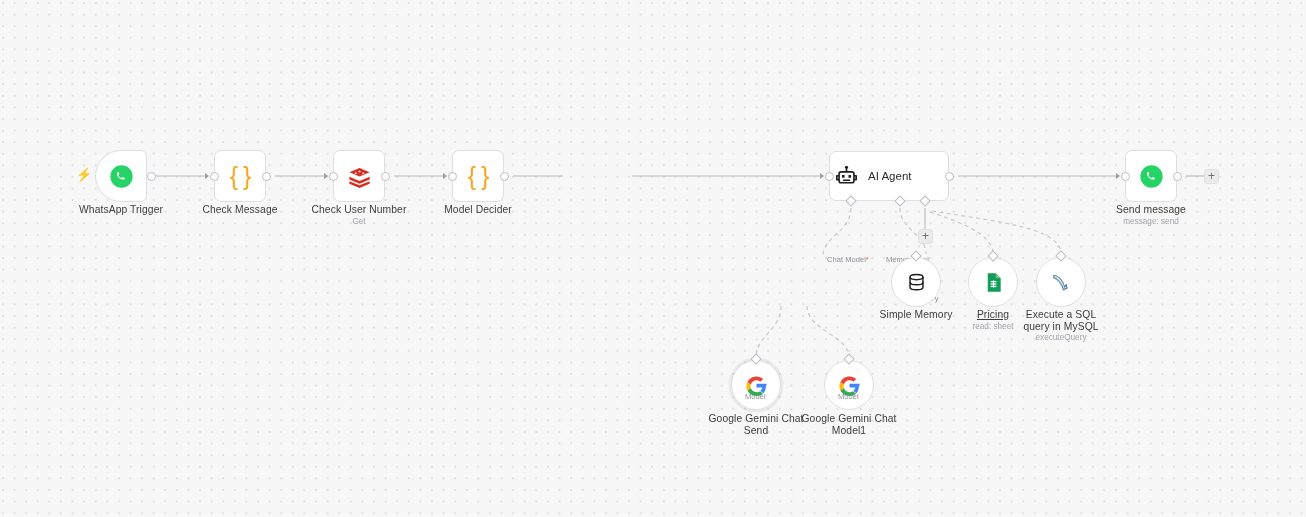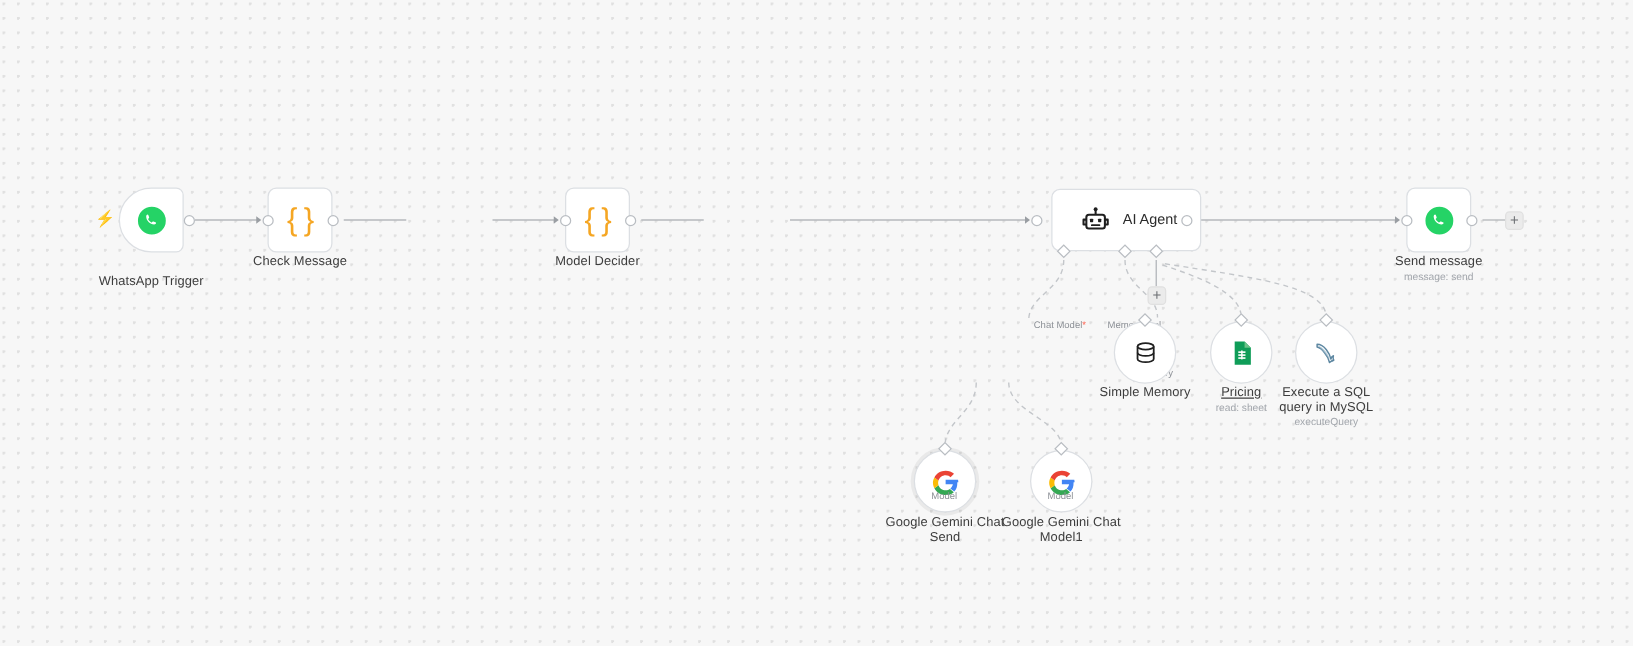--- a/index.html
+++ b/index.html
@@ -41,24 +41,23 @@
     border-radius: 7px;
     width: 52px; height: 52px;
     display: flex; align-items: center; justify-content: center;
   }
   .nbox.trigger {
     border-top-left-radius: 30px;
     border-bottom-left-radius: 30px;
   }
   .nbox.wide {
     width: 120px; height: 50px;
-    justify-content: center;
+    justify-content: flex-start;
     padding-left: 4px;
     gap: 9px;
-    margin-left: 12px;
   }
   .nbox.pill {
     width: 128px; height: 44px;
     border-radius: 24px;
     justify-content: flex-start;
     padding-left: 13px;
     gap: 10px;
   }
   .nbox.circle {
     width: 50px; height: 50px;
@@ -211,33 +210,54 @@
     <div class="nbox trigger">
       <svg class="ico wa" viewBox="0 0 32 32">
         <circle cx="16" cy="16" r="14" fill="#25d366"></circle>
         <circle cx="16" cy="16" r="14" fill="none" stroke="#ffffff" stroke-width="1.6"></circle>
         <path d="M10.6 12.2c0-1 .7-1.9 1.3-1.9.4 0 .6.2.8.7l.7 1.7c.1.4 0 .7-.3 1l-.5.5c-.2.2-.2.4-.1.6.6 1.3 1.7 2.4 3 3 .2.1.4 0 .6-.2l.5-.5c.3-.3.6-.4 1-.3l1.7.7c.5.2.7.4.7.8 0 .7-.9 1.4-1.9 1.4-3.8 0-7.5-3.7-7.5-7.5z" fill="#ffffff"></path>
         <path d="M22.8 24.6l-3.5-1 .6-1.6 2.3.7z" fill="#25d366"></path>
       </svg>
     </div>
     <div class="port" style="left:52px; top:21.5px;"></div>
     <span class="bolt" style="left:-19px; top:18px;">⚡</span>
-    <div class="cap" style="top:54px;margin-top:16px;">WhatsApp Trigger</div>
+    <div class="cap" style="top:54px;">WhatsApp Trigger</div>
   </div>
 
   <div class="node" style="left:214px; top:150px;">
     <div class="nbox">
       <span class="braces">{&nbsp;}</span>
     </div>
     <div class="arrow-in" style="left:-9px; top:22.7px;"></div>
     <div class="port" style="left:-4.5px; top:21.5px;"></div>
     <div class="port" style="left:47.5px; top:21.5px;"></div>
     <div class="cap" style="top:54px;text-align:right;">Check Message</div>
   </div>
 
+  <div class="node" style="left:333px; top:150px;">
+    <div class="nbox">
+      <svg class="ico redis" viewBox="0 0 32 32">
+        <g fill="#d82c20">
+          <path d="M4 21.5l12 5 12-5v3.2l-12 5-12-5z"></path>
+          <path d="M4 16.3l12 5 12-5v3.2l-12 5-12-5z"></path>
+          <path d="M16 6l12 5-12 5L4 11z"></path>
+        </g>
+        <g fill="#ffffff">
+          <ellipse cx="16" cy="10" rx="1.5" ry=".9"></ellipse>
+          <ellipse cx="11.6" cy="12.2" rx="1.3" ry=".8"></ellipse>
+          <ellipse cx="20.4" cy="12.2" rx="1.3" ry=".8"></ellipse>
+        </g>
+      </svg>
+    </div>
+    <div class="arrow-in" style="left:-9px; top:22.7px;"></div>
+    <div class="port" style="left:-4.5px; top:21.5px;"></div>
+    <div class="port" style="left:47.5px; top:21.5px;"></div>
+    <div class="cap" style="top:54px;">Check User Number</div>
+    <div class="sub" style="top:67px;">Get</div>
+  </div>
 
   <div class="node" style="left:452px; top:150px;">
     <div class="nbox">
       <span class="braces">{&nbsp;}</span>
     </div>
     <div class="arrow-in" style="left:-9px; top:22.7px;"></div>
     <div class="port" style="left:-4.5px; top:21.5px;"></div>
     <div class="port" style="left:47.5px; top:21.5px;"></div>
     <div class="cap" style="top:54px;">Model Decider</div>
   </div>

